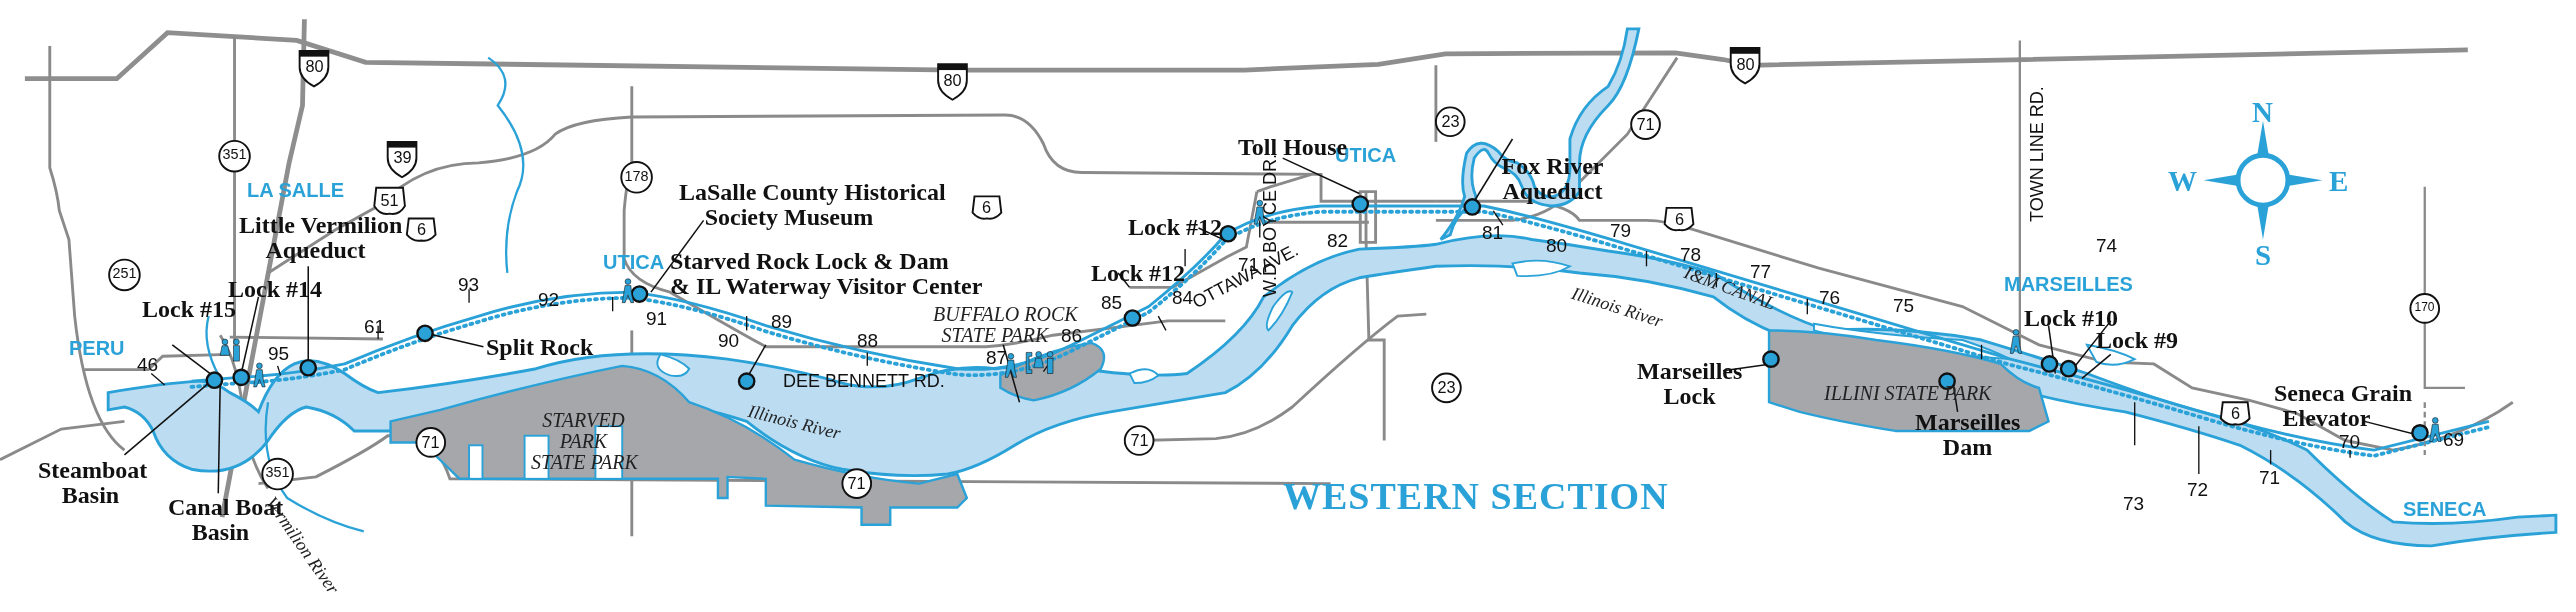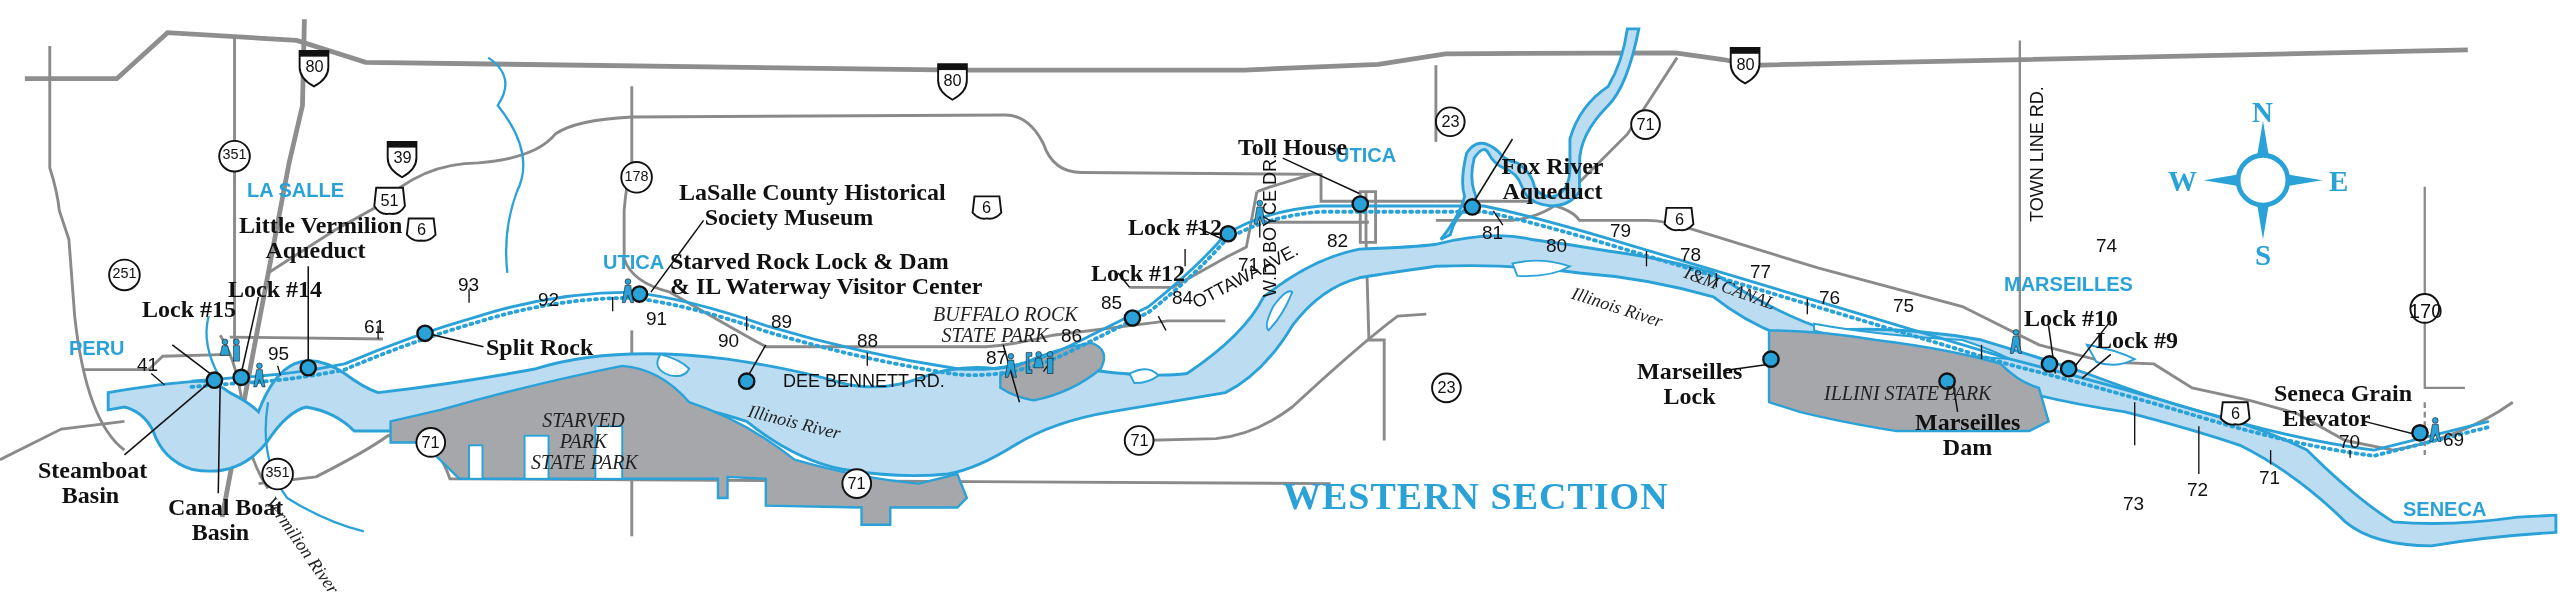--- a/index.html
+++ b/index.html
@@ -253,21 +253,21 @@
 <div class="shield-num" style="left:219px;top:146px;width:31px;font-size:14.4px;">351</div>
 <div class="shield-num" style="left:262px;top:464px;width:31px;font-size:14.4px;">351</div>
 <div class="shield-num" style="left:109px;top:265px;width:31px;font-size:14.4px;">251</div>
 <div class="shield-num" style="left:621px;top:168px;width:31px;font-size:14.4px;">178</div>
 <div class="shield-num" style="left:416px;top:433px;width:29px;">71</div>
 <div class="shield-num" style="left:842px;top:474px;width:29px;">71</div>
 <div class="shield-num" style="left:1125px;top:431px;width:29px;">71</div>
 <div class="shield-num" style="left:1631px;top:115px;width:29px;">71</div>
 <div class="shield-num" style="left:1436px;top:112px;width:29px;">23</div>
 <div class="shield-num" style="left:1432px;top:378px;width:29px;">23</div>
-<div class="shield-num" style="left:2409px;top:300px;width:31px;font-size:20px;">170</div>
+<div class="shield-num" style="left:2409px;top:300px;width:31px;font-size:12px;">170</div>
 
 <div class="lbl town" style="left:69px;top:337px;">PERU</div>
 <div class="lbl town" style="left:247px;top:179px;">LA SALLE</div>
 <div class="lbl town" style="left:603px;top:251px;">UTICA</div>
 <div class="lbl town" style="left:1335px;top:144px;">UTICA</div>
 <div class="lbl town" style="left:2004px;top:273px;">MARSEILLES</div>
 <div class="lbl town" style="left:2403px;top:498px;">SENECA</div>
 
 <div class="lbl poi-label" style="left:142px;top:297px;">Lock #15</div>
 <div class="lbl poi-label" style="left:228px;top:277px;">Lock #14</div>
@@ -328,21 +328,21 @@
 <div class="lbl water-label" style="left:747px;top:412px;transform:rotate(14deg);">Illinois River</div>
 <div class="lbl water-label" style="left:1570px;top:297px;transform:rotate(18deg);">Illinois River</div>
 <div class="lbl water-label" style="left:278px;top:493px;transform:rotate(55deg);transform-origin:left top;">Vermilion River</div>
 <div class="lbl water-label" style="left:1682px;top:278px;transform:rotate(20deg);">I&amp;M CANAL</div>
 
 <div class="lbl street" style="left:783px;top:371px;">DEE BENNETT RD.</div>
 <div class="lbl street" style="left:1187px;top:266px;transform:rotate(-28deg);">OTTAWA AVE.</div>
 <div class="lbl street" style="left:1260px;top:297px;transform:rotate(-90deg);transform-origin:left top;">W.D. BOYCE DR.</div>
 <div class="lbl street" style="left:2027px;top:222px;transform:rotate(-90deg);transform-origin:left top;">TOWN LINE RD.</div>
 
-<div class="lbl mile" style="left:137px;top:354px;">41</div>
+<div class="lbl mile" style="left:137px;top:354px;">46</div>
 <div class="lbl mile" style="left:268px;top:343px;">95</div>
 <div class="lbl mile" style="left:364px;top:316px;">61</div>
 <div class="lbl mile" style="left:458px;top:274px;">93</div>
 <div class="lbl mile" style="left:538px;top:289px;">92</div>
 <div class="lbl mile" style="left:646px;top:308px;">91</div>
 <div class="lbl mile" style="left:718px;top:330px;">90</div>
 <div class="lbl mile" style="left:771px;top:311px;">89</div>
 <div class="lbl mile" style="left:857px;top:330px;">88</div>
 <div class="lbl mile" style="left:986px;top:347px;">87</div>
 <div class="lbl mile" style="left:1061px;top:325px;">86</div>

